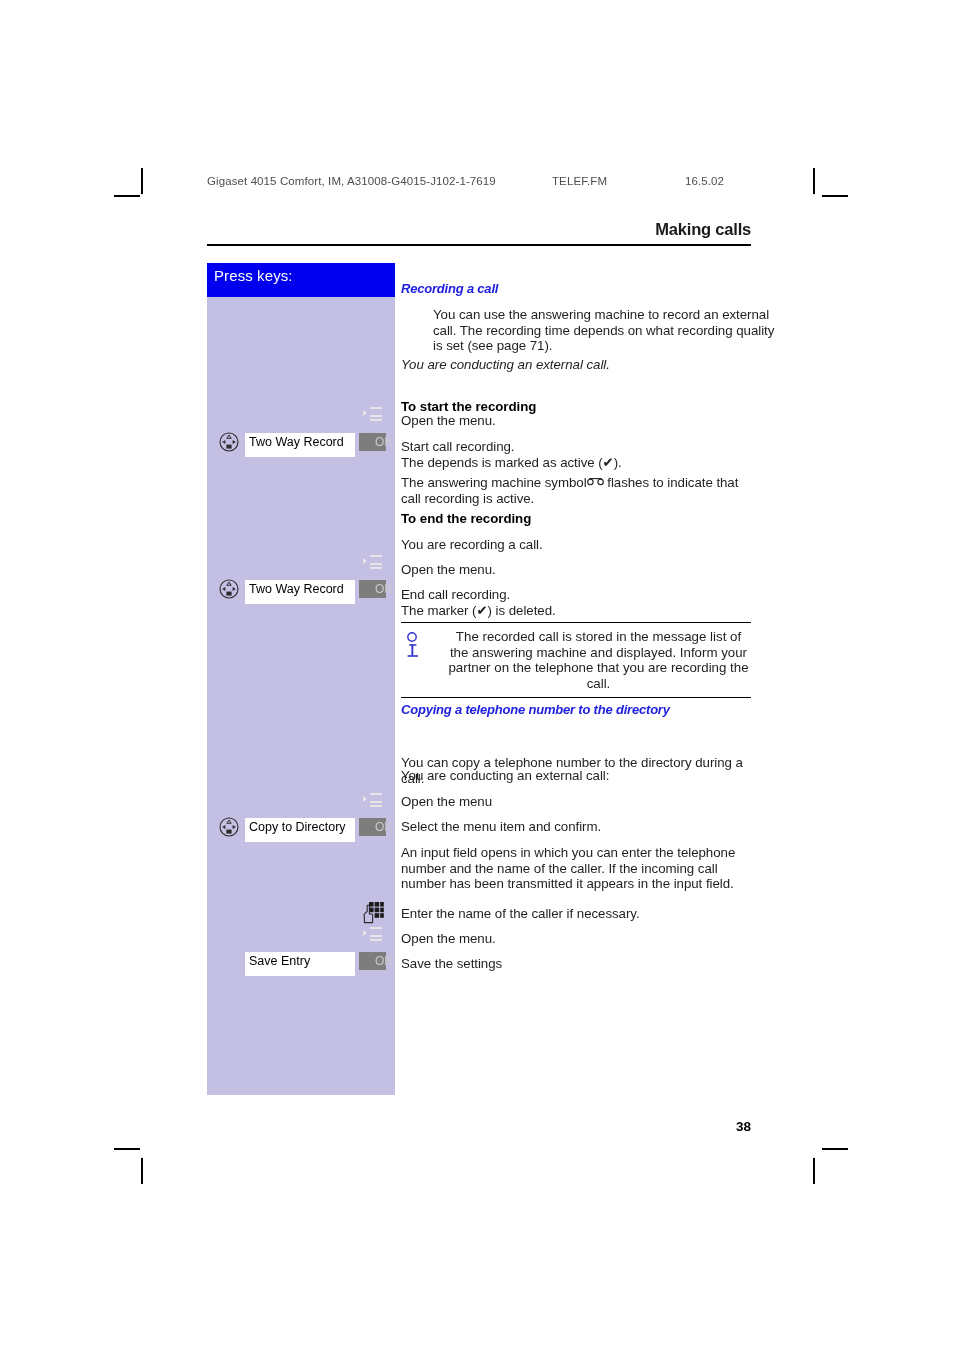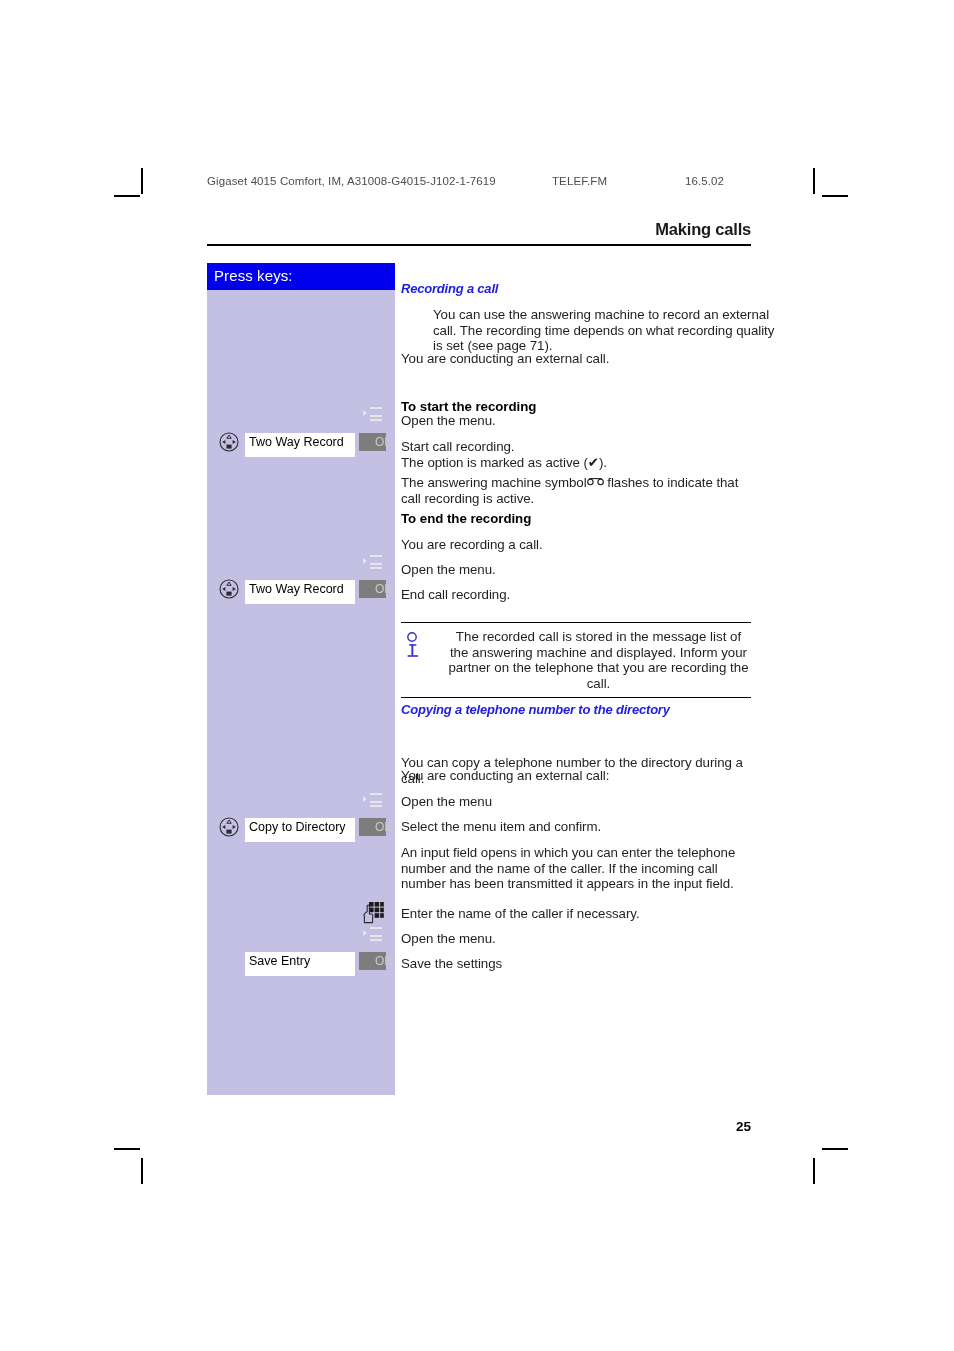--- a/index.html
+++ b/index.html
@@ -58,21 +58,21 @@
   
   .sidebar {
     position: absolute;
     left: 207px;
     top: 263px;
     width: 188px;
     height: 832px;
     background: #c4c0e4;
   }
   .sidebar-header {
-    height: 27px;
+    height: 34px;
     background: #0000ee;
     color: #ffffff;
     font-size: 15px;
     line-height: 26px;
     padding-left: 7px;
     box-sizing: border-box;
     letter-spacing: 0.1px;
   }
 
   
@@ -345,35 +345,35 @@
 <div class="main">
 
   <div class="main-block" style="top:16px;">
     <h2 class="section">Recording a call</h2>
   </div>
 
   <div class="main-block" style="top:44px;margin-left:32px;">
     <p class="body">You can use the answering machine to record an external call. The recording time depends on what recording quality is set (see page 71).</p>
   </div>
 
-  <div class="main-block" style="top:88px;">
+  <div class="main-block" style="top:94px;font-style:italic;">
     <p class="body">You are conducting an external call.</p>
   </div>
 
   <div class="main-block" style="top:136px;">
     <p class="body sub">To start the recording</p>
   </div>
 
   <div class="main-block" style="top:150px;">
     <p class="body">Open the menu.</p>
   </div>
 
   <div class="main-block" style="top:176px;">
     <p class="body">Start call recording.</p>
-    <p class="body">The option is marked as active (✔).</p>
+    <p class="body">The depends is marked as active (✔).</p>
   </div>
 
   <div class="main-block" style="top:212px;">
     <p class="body">
       <span>The answering machine symbol</span><span class="tape-sym"><svg viewBox="0 0 17 9">
             <line x1="2.2" y1="1.6" x2="14.8" y2="1.6" stroke="#1f1f1f" stroke-width="1.1"></line>
             <circle cx="3.4" cy="5" r="2.7" fill="none" stroke="#1f1f1f" stroke-width="1.1"></circle>
             <circle cx="13.6" cy="5" r="2.7" fill="none" stroke="#1f1f1f" stroke-width="1.1"></circle>
           </svg></span> <span>flashes to indicate that call recording is active.</span>
     </p>
@@ -386,20 +386,21 @@
   <div class="main-block" style="top:274px;">
     <p class="body">You are recording a call.</p>
   </div>
 
   <div class="main-block" style="top:299px;">
     <p class="body">Open the menu.</p>
   </div>
 
   <div class="main-block" style="top:324px;">
     <p class="body">End call recording.</p>
+    <p class="body">The marker (✔) is deleted.</p>
   </div>
 
   <div class="notebox" style="top:359px;text-align:center;">
     <span class="note-icon">
       <svg viewBox="0 0 20 27" width="20" height="27">
         <circle cx="7" cy="5" r="4.2" fill="none" stroke="#3333cc" stroke-width="1.4"></circle>
         <rect x="4.2" y="12.2" width="7.2" height="1.5" fill="#3333cc"></rect>
         <rect x="6.4" y="12.2" width="1.9" height="11.4" fill="#3333cc"></rect>
         <rect x="2.6" y="23.2" width="10.4" height="1.6" fill="#3333cc"></rect>
       </svg>
@@ -438,13 +439,13 @@
   <div class="main-block" style="top:668px;">
     <p class="body">Open the menu.</p>
   </div>
 
   <div class="main-block" style="top:693px;">
     <p class="body">Save the settings</p>
   </div>
 
 </div>
 
-<div class="pagenum">25</div>
+<div class="pagenum">38</div>
 
 </body></html>

